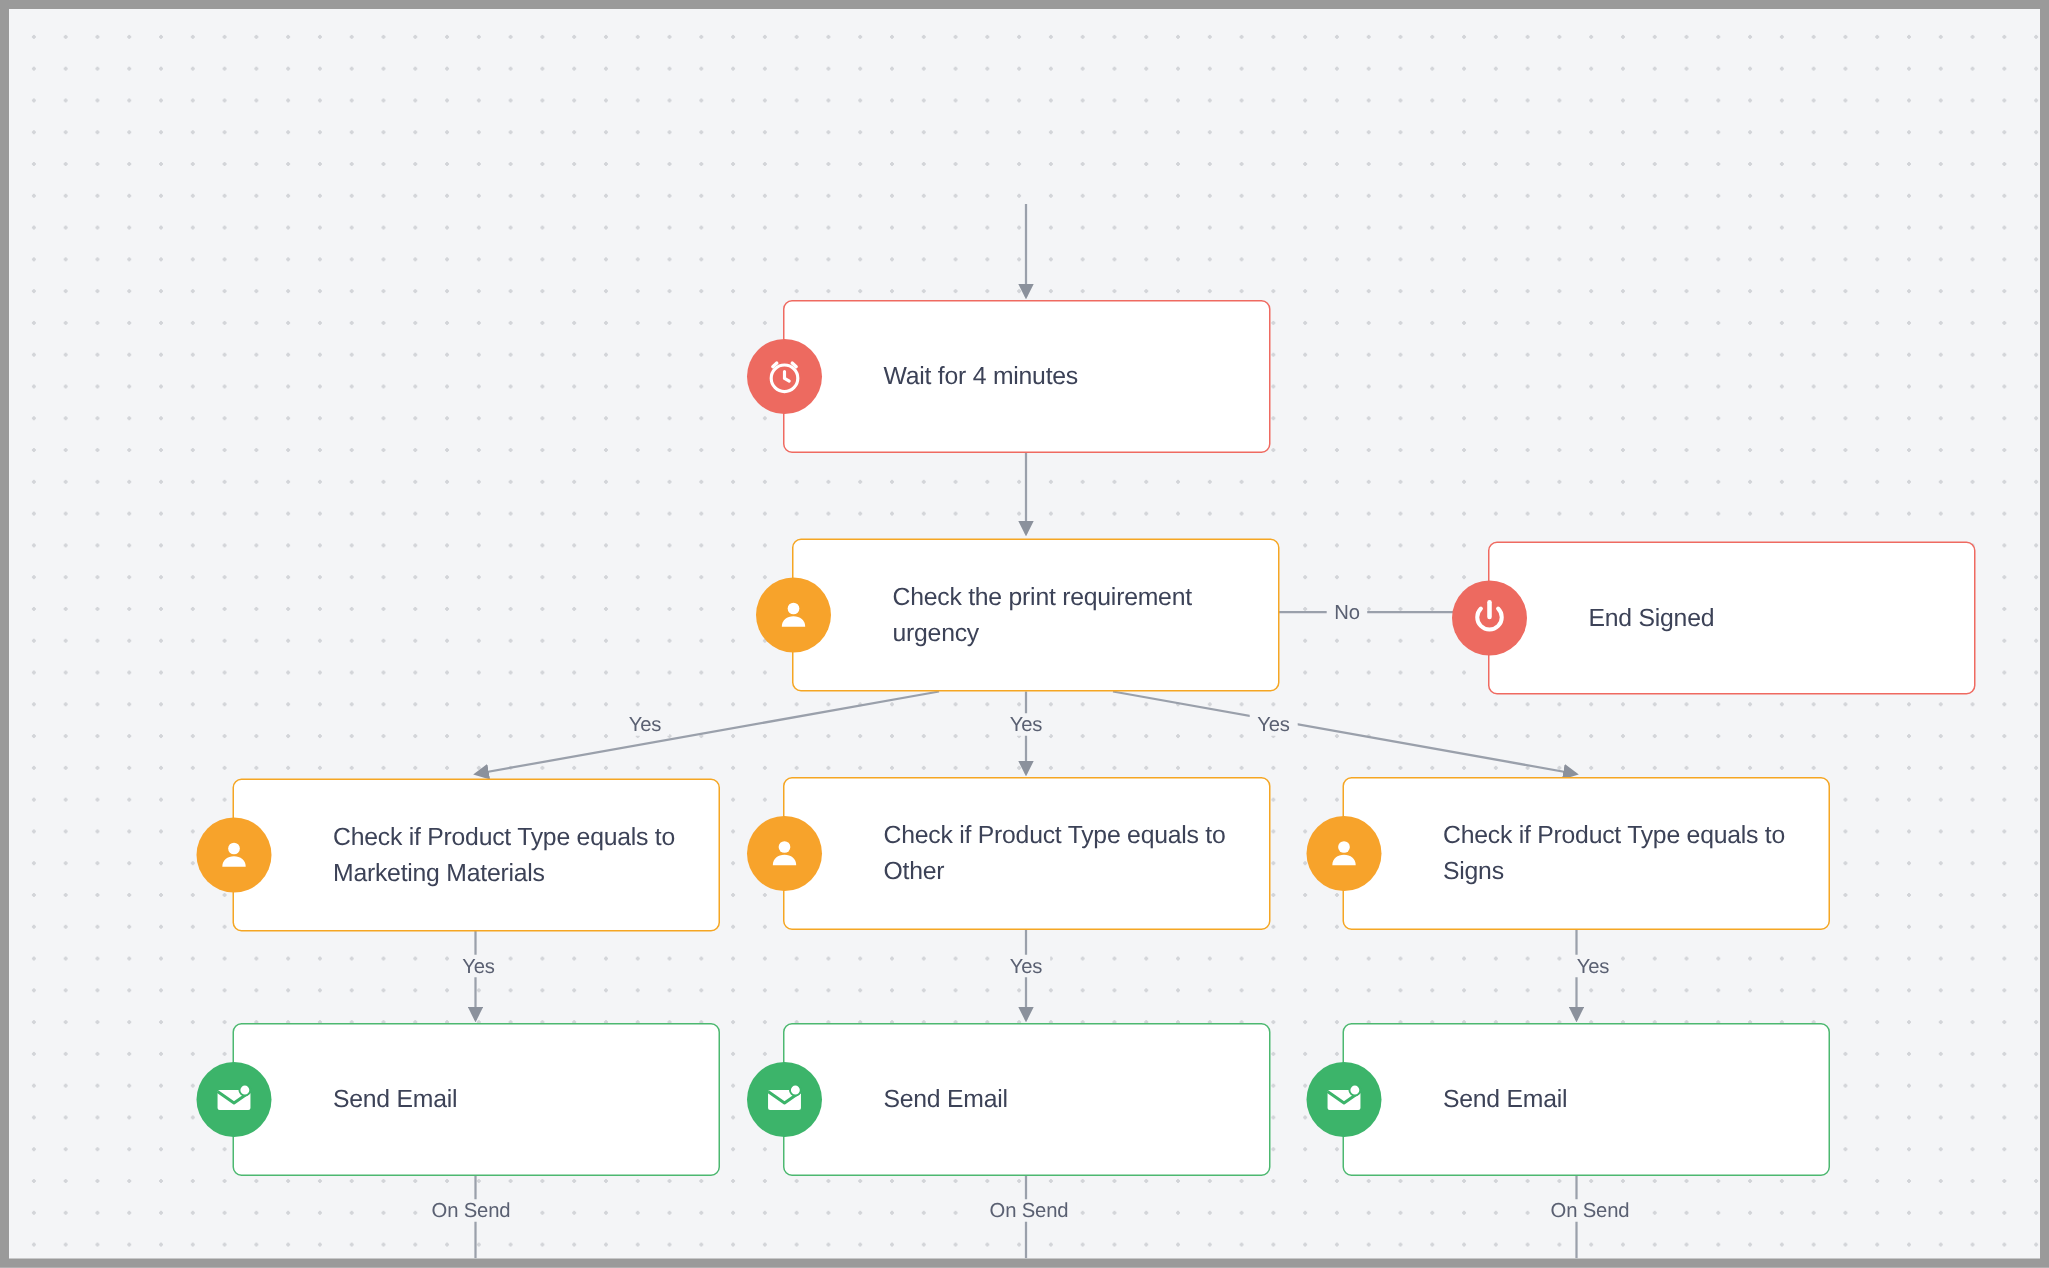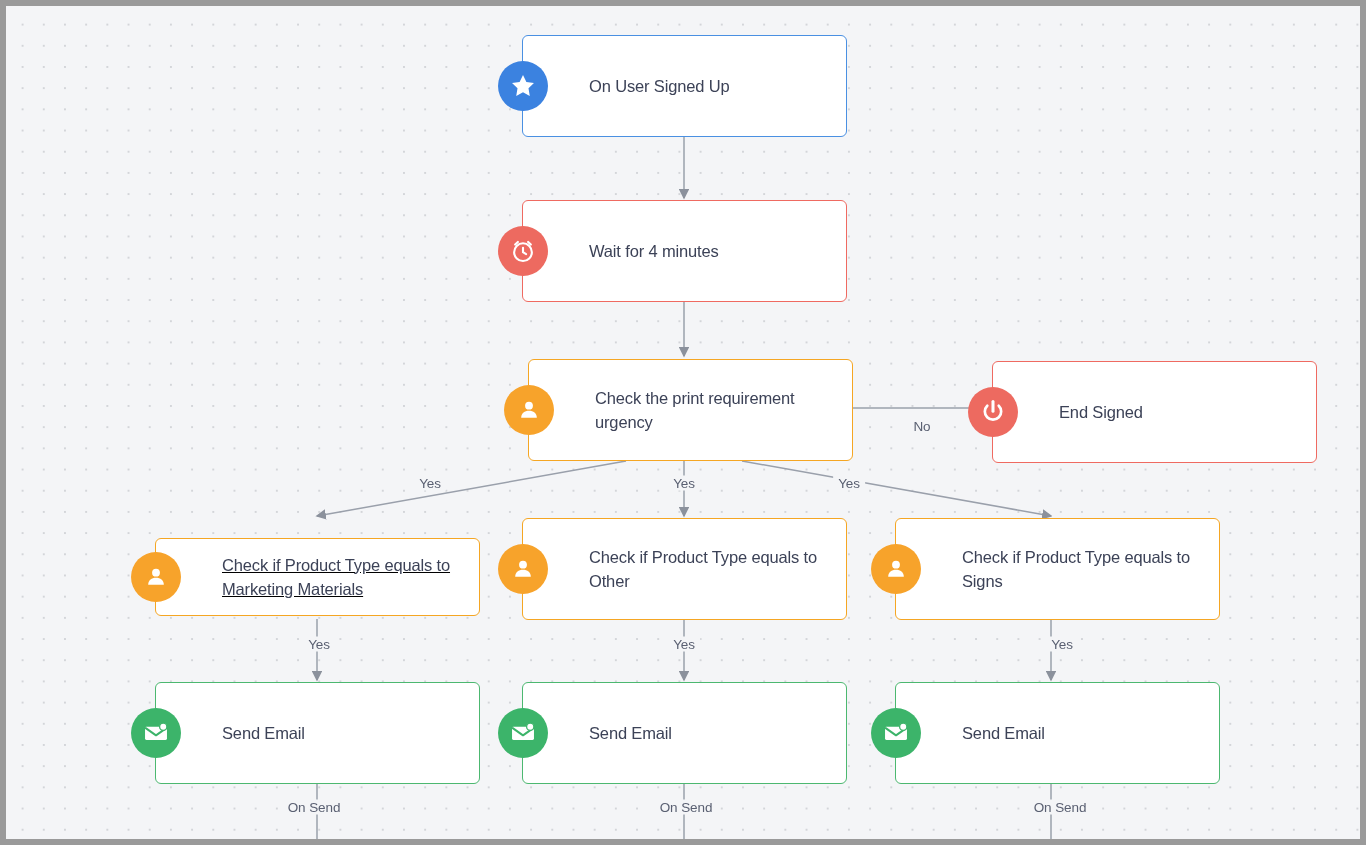--- a/index.html
+++ b/index.html
@@ -118,42 +118,34 @@
       <path d="M 1045 613 L 1045 674"></path>
     </g>
     <g stroke="#9aa0ab" stroke-width="1.5" fill="none">
 
       <path d="M 311 775 L 311 833"></path>
       <path d="M 678 775 L 678 833"></path>
       <path d="M 1045 775 L 1045 833"></path>
     </g>
   </svg>
 
-  <div class="elabel" style="left:892px; top:420px;margin-left:24px;">No</div>
+  <div class="elabel" style="left:892px; top:402px;">No</div>
 
   <div class="elabel" style="left:424px; top:477px;">Yes</div>
   <div class="elabel" style="left:678px; top:477px;">Yes</div>
   <div class="elabel" style="left:843px; top:477px;">Yes</div>
 
   <div class="elabel" style="left:313px; top:638px;">Yes</div>
   <div class="elabel" style="left:678px; top:638px;">Yes</div>
   <div class="elabel" style="left:1056px; top:638px;">Yes</div>
 
   <div class="elabel" style="left:308px; top:801px;">On Send</div>
   <div class="elabel" style="left:680px; top:801px;">On Send</div>
   <div class="elabel" style="left:1054px; top:801px;">On Send</div>
 
-  <div class="node trigger" style="left:516px; top:29px; width:325px; height:102px;">
-    <span class="badge b-blue">
-      <svg width="28" height="28" viewBox="0 0 24 24">
-        <path fill="#ffffff" d="M12 2.6l2.9 5.9 6.5 0.95-4.7 4.58 1.11 6.47L12 17.45 6.19 20.5l1.11-6.47L2.6 9.45 9.1 8.5z"></path>
-      </svg>
-    </span>
-    <span class="node-label">On User Signed Up</span>
-  </div>
 
   <div class="node wait" style="left:516px; top:194px; width:325px; height:102px;">
     <span class="badge b-red">
       <svg width="28" height="28" viewBox="0 0 24 24">
         <circle cx="12" cy="13" r="7.6" fill="none" stroke="#ffffff" stroke-width="1.8"></circle>
         <path d="M12 9.2 L12 13 L14.7 14.6" fill="none" stroke="#ffffff" stroke-width="1.8" stroke-linecap="round"></path>
         <path d="M5.3 6.4 L7.6 4.3 M18.7 6.4 L16.4 4.3" stroke="#ffffff" stroke-width="1.9" stroke-linecap="round"></path>
       </svg>
     </span>
     <span class="node-label">Wait for 4 minutes</span>
@@ -172,21 +164,21 @@
   <div class="node endj" style="left:986px; top:355px; width:325px; height:102px;">
     <span class="badge b-red">
       <svg width="28" height="28" viewBox="0 0 24 24">
         <path d="M12 3 L12 11.4" stroke="#ffffff" stroke-width="2.6" stroke-linecap="round"></path>
         <path d="M7.1 6.6 a7 7 0 1 0 9.8 0" fill="none" stroke="#ffffff" stroke-width="2.3" stroke-linecap="round"></path>
       </svg>
     </span>
     <span class="node-label">End Signed</span>
   </div>
 
-  <div class="node cond" style="left:149px; top:532px; width:325px; height:78px;text-decoration:underline;">
+  <div class="node cond" style="left:149px; top:513px; width:325px; height:102px;">
     <span class="badge b-orange">
       <svg width="26" height="26" viewBox="0 0 24 24">
         <circle cx="12" cy="8" r="3.6" fill="#ffffff"></circle>
         <path d="M4.8 19.2c0-4.1 3.2-6.4 7.2-6.4s7.2 2.3 7.2 6.4z" fill="#ffffff"></path>
       </svg>
     </span>
     <span class="node-label">Check if Product Type equals to Marketing Materials</span>
   </div>
 
   <div class="node cond" style="left:516px; top:512px; width:325px; height:102px;align-items:center;">

